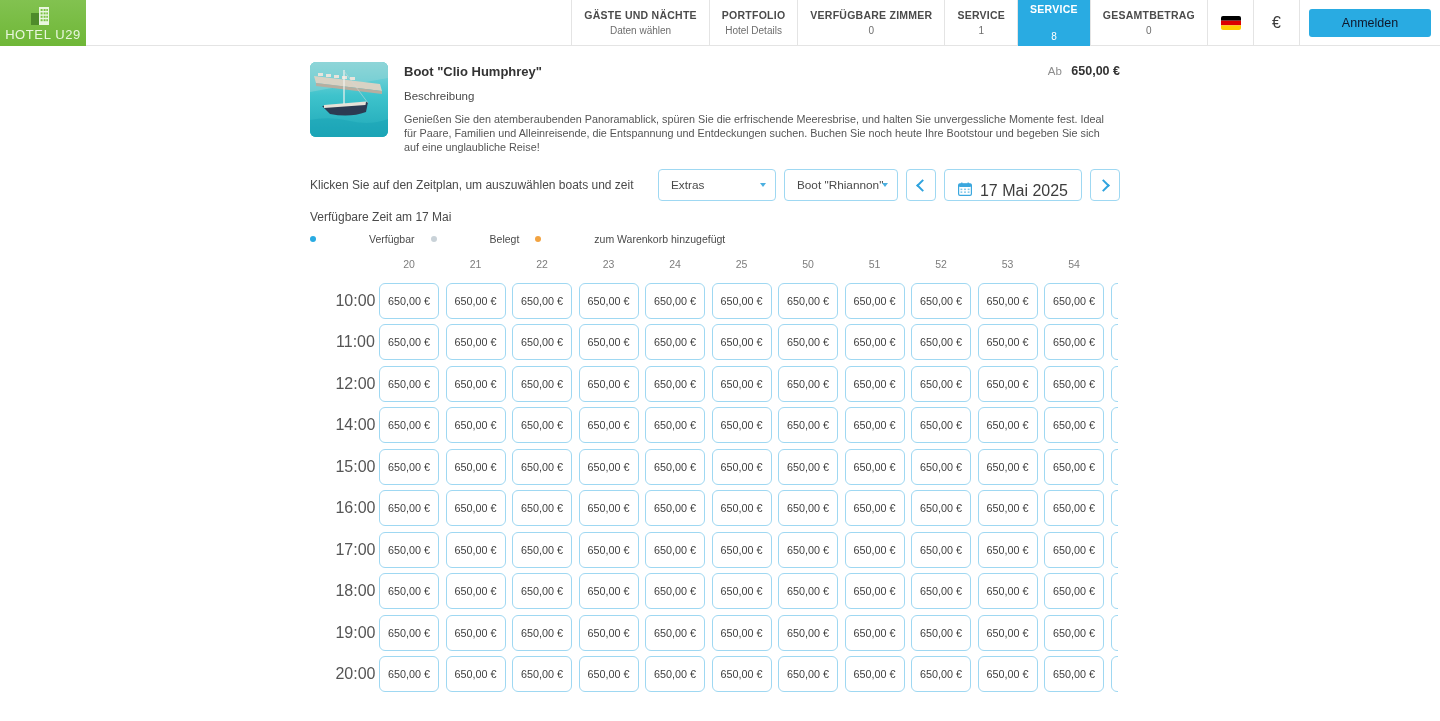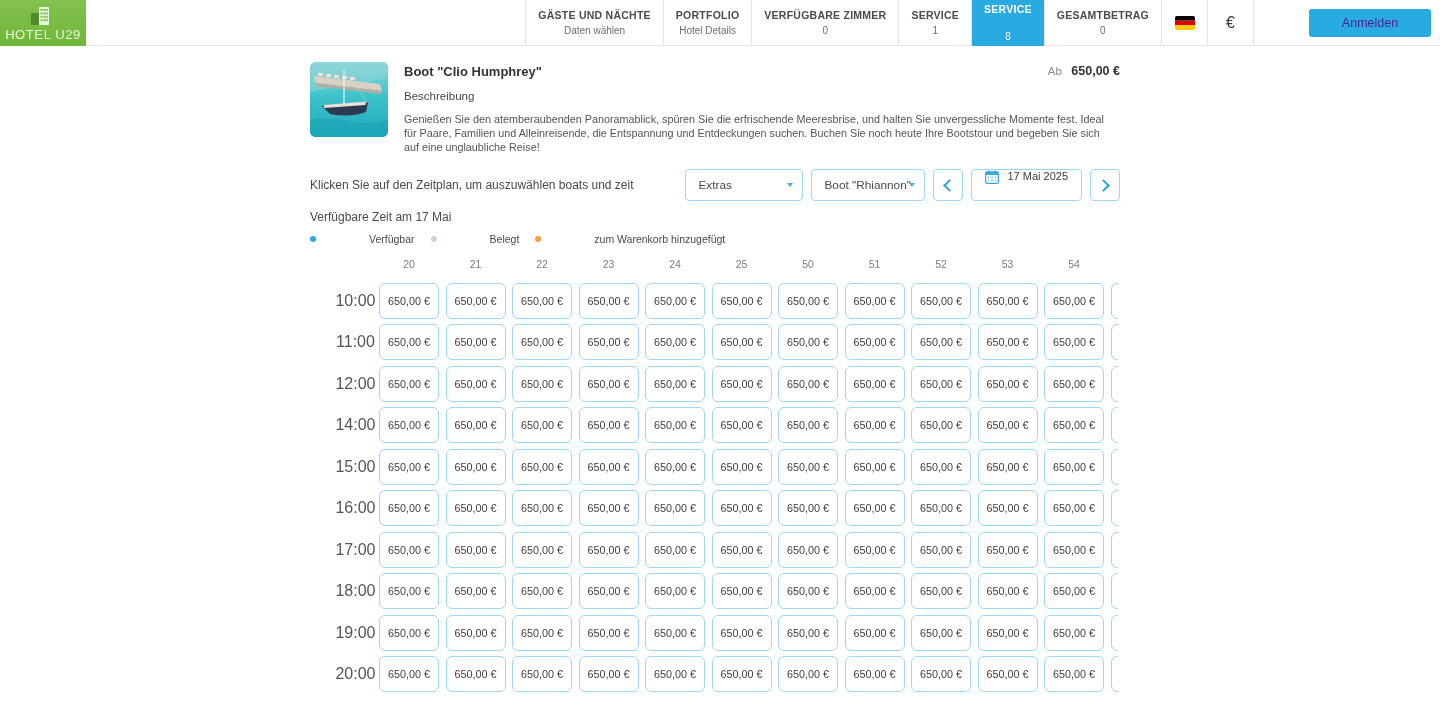--- a/index.html
+++ b/index.html
@@ -111,30 +111,29 @@
   .login-wrap {
     display: flex;
     align-items: center;
     padding: 0 9px;
     border-left: 1px solid #e4e4e4;
     box-sizing: border-box;
     height: 46px;
   }
   .login-btn {
     background: #29abe2;
-    color: #4c1d95;
+    color: #0f172a;
     border: none;
     border-radius: 3px;
     font-size: 12.5px;
     font-family: "Liberation Sans", sans-serif;
     padding: 0 14px;
     height: 28px;
     min-width: 122px;
     cursor: pointer;
-    margin-left: 46px;
   }
 
   
   .product {
     position: absolute;
     left: 310px; top: 62px;
     width: 810px;
   }
   .product-row { display: flex; }
   .thumb {
@@ -236,26 +235,26 @@
     border-right: 2px solid #2fa3de;
   }
   .chev.left { transform: rotate(-135deg); margin-left: 3px; }
   .chev.right { transform: rotate(45deg); margin-right: 3px; }
   .date-box {
     height: 32px;
     border: 1px solid #9fd8f2;
     border-radius: 4px;
     background: #ffffff;
     display: flex;
-    align-items: flex-start;
+    align-items: flex-end;
     padding: 0 13px;
     margin-left: 8px;
     box-sizing: border-box;
     cursor: pointer;
-    font-size: 11px;
+    font-size: 16px;
     color: #3d3d3d;
     white-space: nowrap;
   }
   .cal-icon { margin-right: 8px; display: block; }
 
   
   .avail-label {
     position: absolute;
     left: 310px; top: 210px;
     font-size: 12px;

